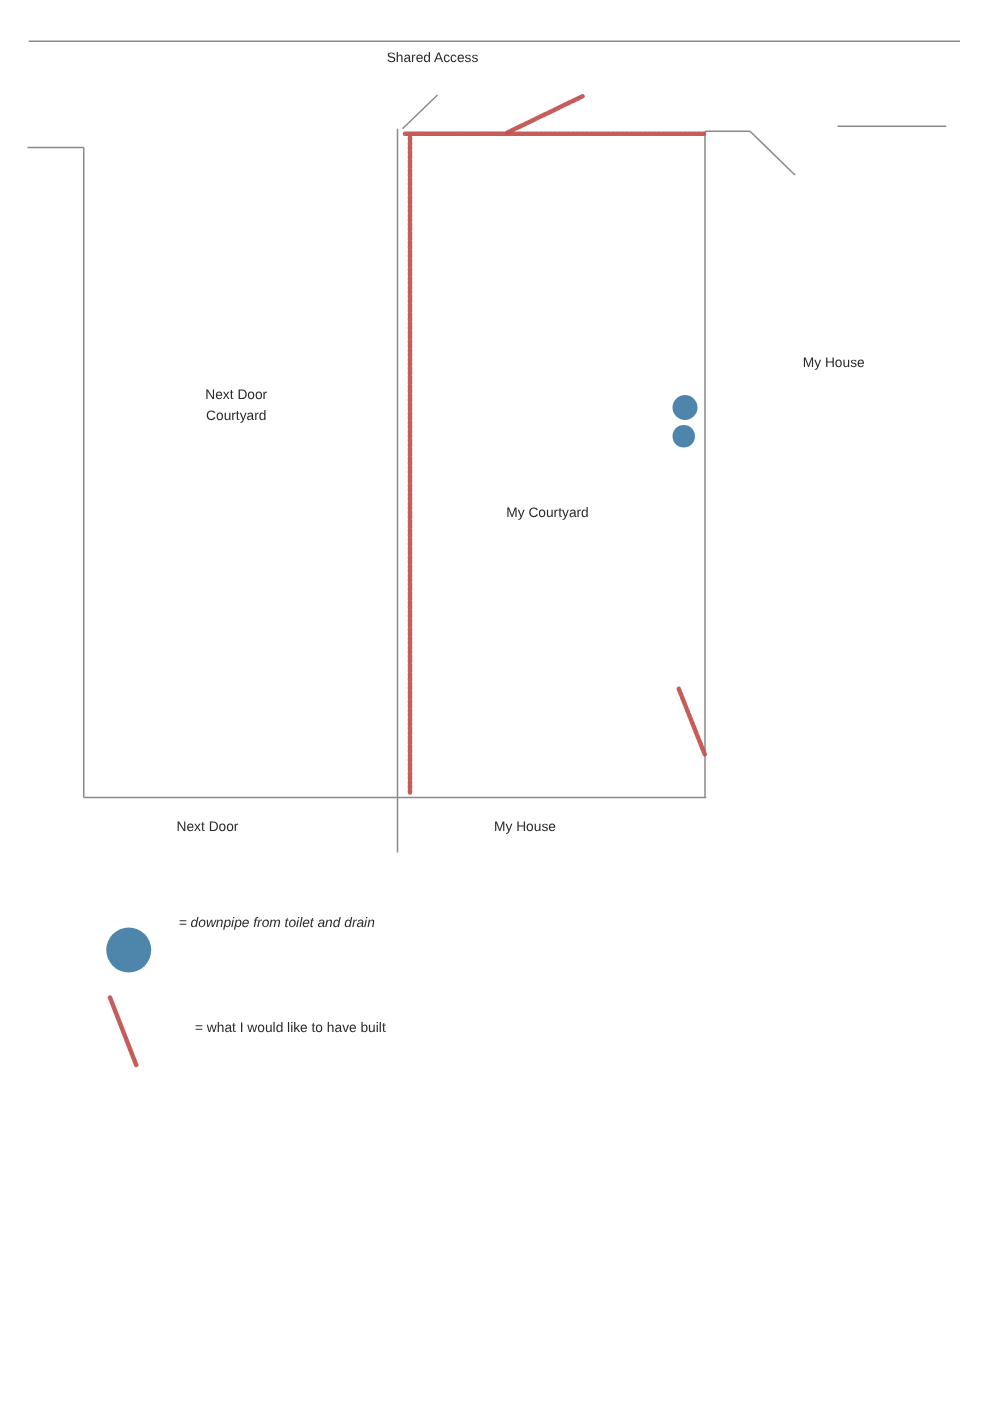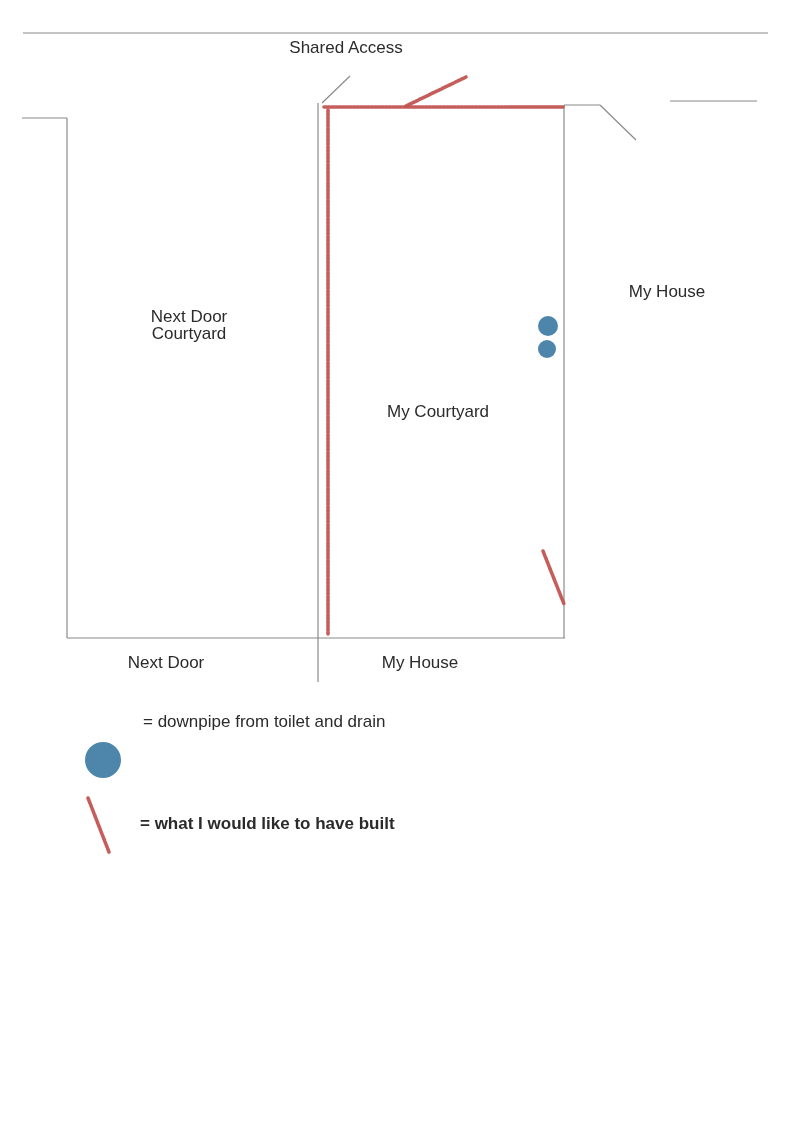--- a/index.html
+++ b/index.html
@@ -15,21 +15,21 @@
     overflow: hidden;
     font-family: "Liberation Sans", sans-serif;
   }
   .canvas svg {
     position: absolute;
     left: 0;
     top: 0;
   }
   .label {
     position: absolute;
-    font-size: 17px;
+    font-size: 11px;
     line-height: 17px;
     color: #2b2b2b;
     transform: translate(-50%, -50%);
     text-align: center;
     white-space: pre-line;
   }
   .label.left-anchored {
     transform: translate(0, -50%);
     text-align: left;
     white-space: nowrap;
@@ -82,17 +82,17 @@
 Courtyard</div>
 
   <div class="label" style="left:438px; top:411px;">My Courtyard</div>
 
   <div class="label" style="left:667px; top:291px;">My House</div>
 
   <div class="label" style="left:166px; top:662px;">Next Door</div>
 
   <div class="label" style="left:420px; top:662px;">My House</div>
 
-  <div class="label left-anchored" style="left:143px; top:721px;">= downpipe from toilet and drain</div>
+  <div class="label left-anchored" style="left:143px; top:739px;font-style:italic;">= downpipe from toilet and drain</div>
 
-  <div class="label left-anchored" style="left:140px; top:823px;font-weight:bold;">= what I would like to have built</div>
+  <div class="label left-anchored" style="left:156px; top:823px;">= what I would like to have built</div>
 
 </div>
 
 </body></html>

